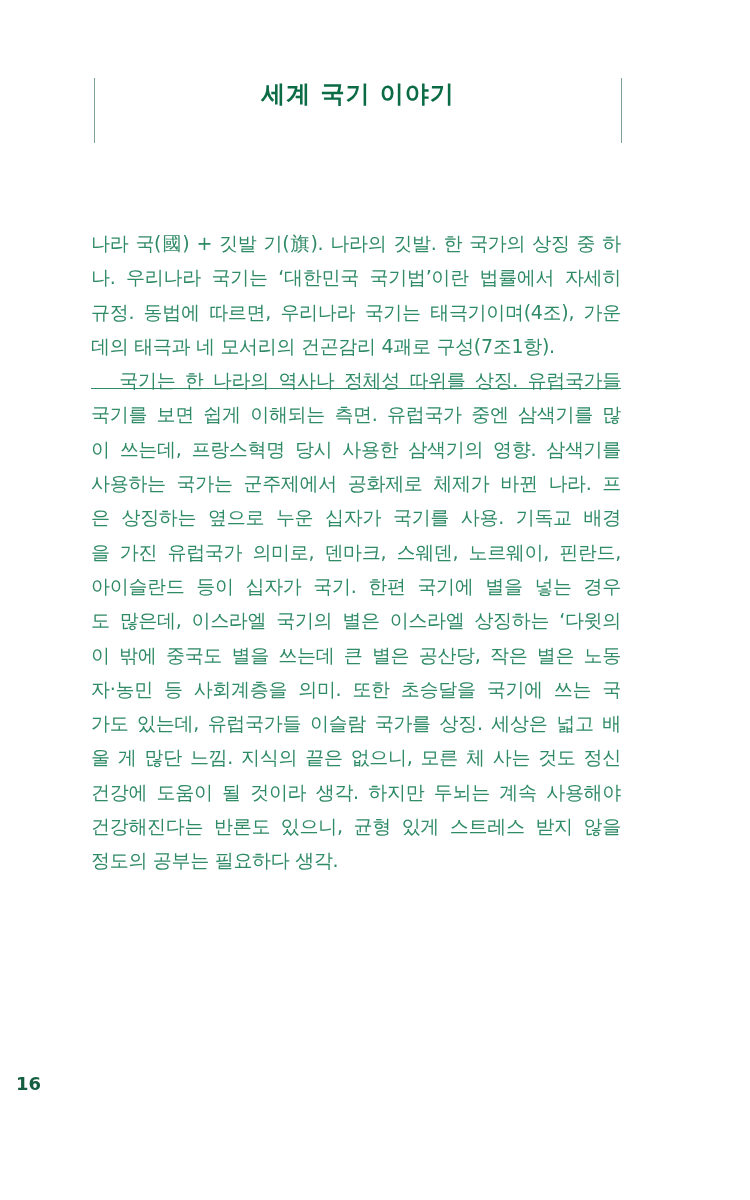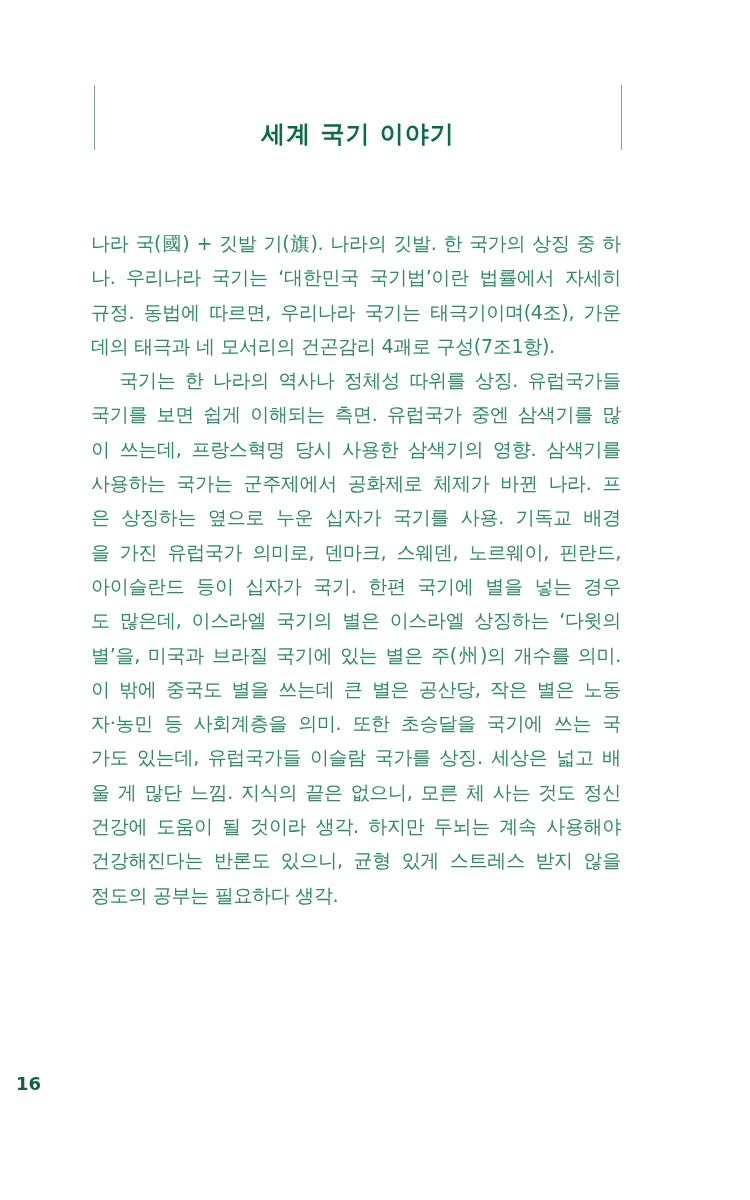--- a/index.html
+++ b/index.html
@@ -10,27 +10,27 @@
     body {
       width: 750px;
       height: 1200px;
       position: relative;
       overflow: hidden;
       font-family: "DejaVu Sans", "Liberation Sans", sans-serif;
     }
     .title-block {
       position: absolute;
       left: 94px;
-      top: 85px;
+      top: 78px;
       width: 526px;
       height: 65px;
       border-left: 1px solid #7fa39a;
       border-right: 1px solid #7fa39a;
       display: flex;
-      align-items: flex-end;
+      align-items: flex-start;
       justify-content: center;
     }
     .title {
       color: #0b6b45;
       font-size: 24px;
       font-weight: bold;
       letter-spacing: 1px;
       margin: 0;
     }
     .body-text {
@@ -69,29 +69,28 @@
 
 <div class="title-block">
   <h1 class="title">세계 국기 이야기</h1>
 </div>
 
 <div class="body-text">
   <span class="line">나라 국(國) + 깃발 기(旗). 나라의 깃발. 한 국가의 상징 중 하</span>
   <span class="line">나. 우리나라 국기는 ‘대한민국 국기법’이란 법률에서 자세히</span>
   <span class="line">규정. 동법에 따르면, 우리나라 국기는 태극기이며(4조), 가운</span>
   <span class="line last">데의 태극과 네 모서리의 건곤감리 4괘로 구성(7조1항).</span>
-  <span class="line" style="white-space: pre;">   국기는 한 나라의 역사나 정체성 따위를 상징. 유럽국가들</span>
+  <span class="line" style="white-space: pre; text-decoration: underline;">   국기는 한 나라의 역사나 정체성 따위를 상징. 유럽국가들</span>
   <span class="line">국기를 보면 쉽게 이해되는 측면. 유럽국가 중엔 삼색기를 많</span>
   <span class="line">이 쓰는데, 프랑스혁명 당시 사용한 삼색기의 영향. 삼색기를</span>
   <span class="line">사용하는 국가는 군주제에서 공화제로 체제가 바뀐 나라. 프</span>
   <span class="line">은 상징하는 옆으로 누운 십자가 국기를 사용. 기독교 배경</span>
   <span class="line">을 가진 유럽국가 의미로, 덴마크, 스웨덴, 노르웨이, 핀란드,</span>
   <span class="line">아이슬란드 등이 십자가 국기. 한편 국기에 별을 넣는 경우</span>
   <span class="line">도 많은데, 이스라엘 국기의 별은 이스라엘 상징하는 ‘다윗의</span>
-  <span class="line">별’을, 미국과 브라질 국기에 있는 별은 주(州)의 개수를 의미.</span>
   <span class="line">이 밖에 중국도 별을 쓰는데 큰 별은 공산당, 작은 별은 노동</span>
   <span class="line">자·농민 등 사회계층을 의미. 또한 초승달을 국기에 쓰는 국</span>
   <span class="line">가도 있는데, 유럽국가들 이슬람 국가를 상징. 세상은 넓고 배</span>
   <span class="line">울 게 많단 느낌. 지식의 끝은 없으니, 모른 체 사는 것도 정신</span>
   <span class="line">건강에 도움이 될 것이라 생각. 하지만 두뇌는 계속 사용해야</span>
   <span class="line">건강해진다는 반론도 있으니, 균형 있게 스트레스 받지 않을</span>
   <span class="line last">정도의 공부는 필요하다 생각.</span>
 </div>
 
 <div class="page-number">16</div>

